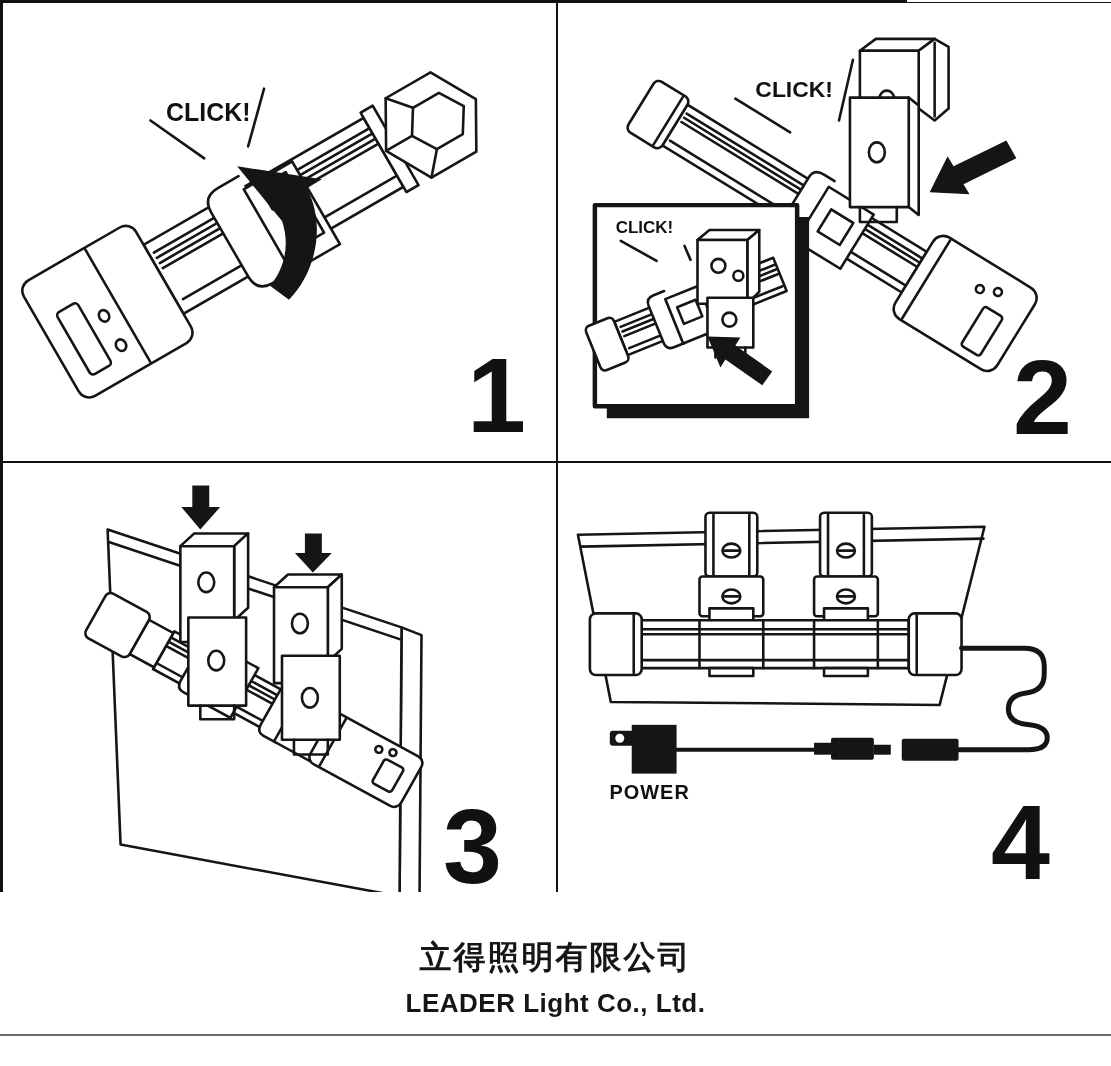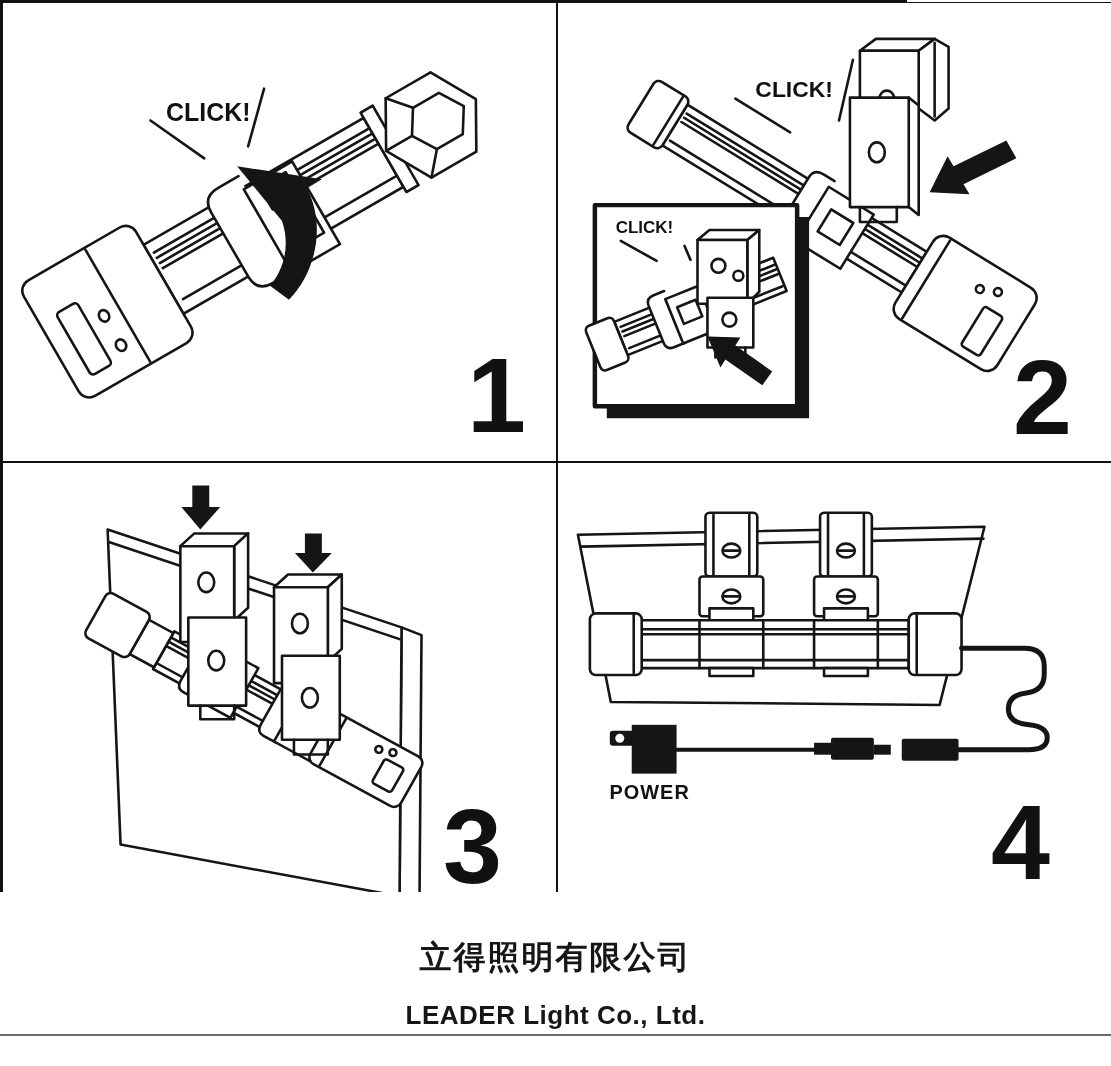--- a/index.html
+++ b/index.html
@@ -20,21 +20,21 @@
     letter-spacing:-2px;
   }
   .footer{
     position:absolute;left:0;top:892px;width:1111px;height:154px;background:#fff;
     text-align:center;
   }
   .company-zh{
     margin-top:44px;font-size:32px;letter-spacing:2px;font-weight:600;color:#161616;
   }
   .company-en{
-    margin-top:20px;font-size:26px;font-weight:bold;color:#161616;letter-spacing:0.5px;
+    margin-top:8px;font-size:26px;font-weight:bold;color:#161616;letter-spacing:0.5px;
   }
   .footer-rule{
     position:absolute;left:0;top:142px;width:1111px;height:2px;background:#6a6a6a;
   }
   text{font-family:"Liberation Sans","DejaVu Sans",sans-serif;}
 </style>
 </head>
 <body>
 
 <div class="sheet">

